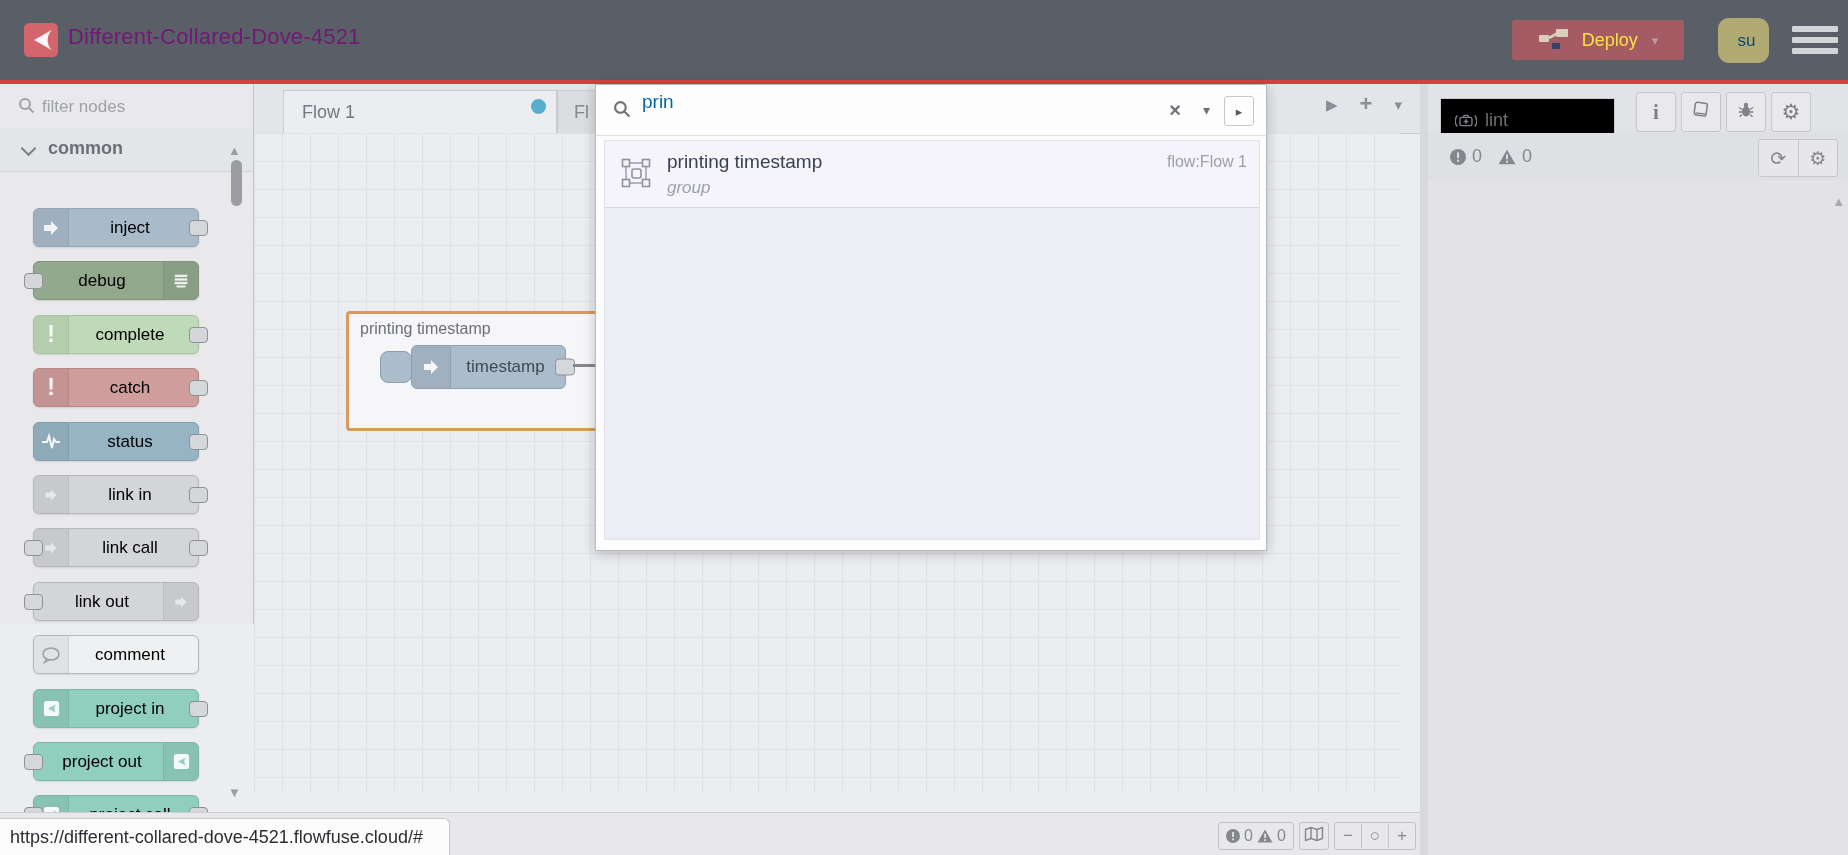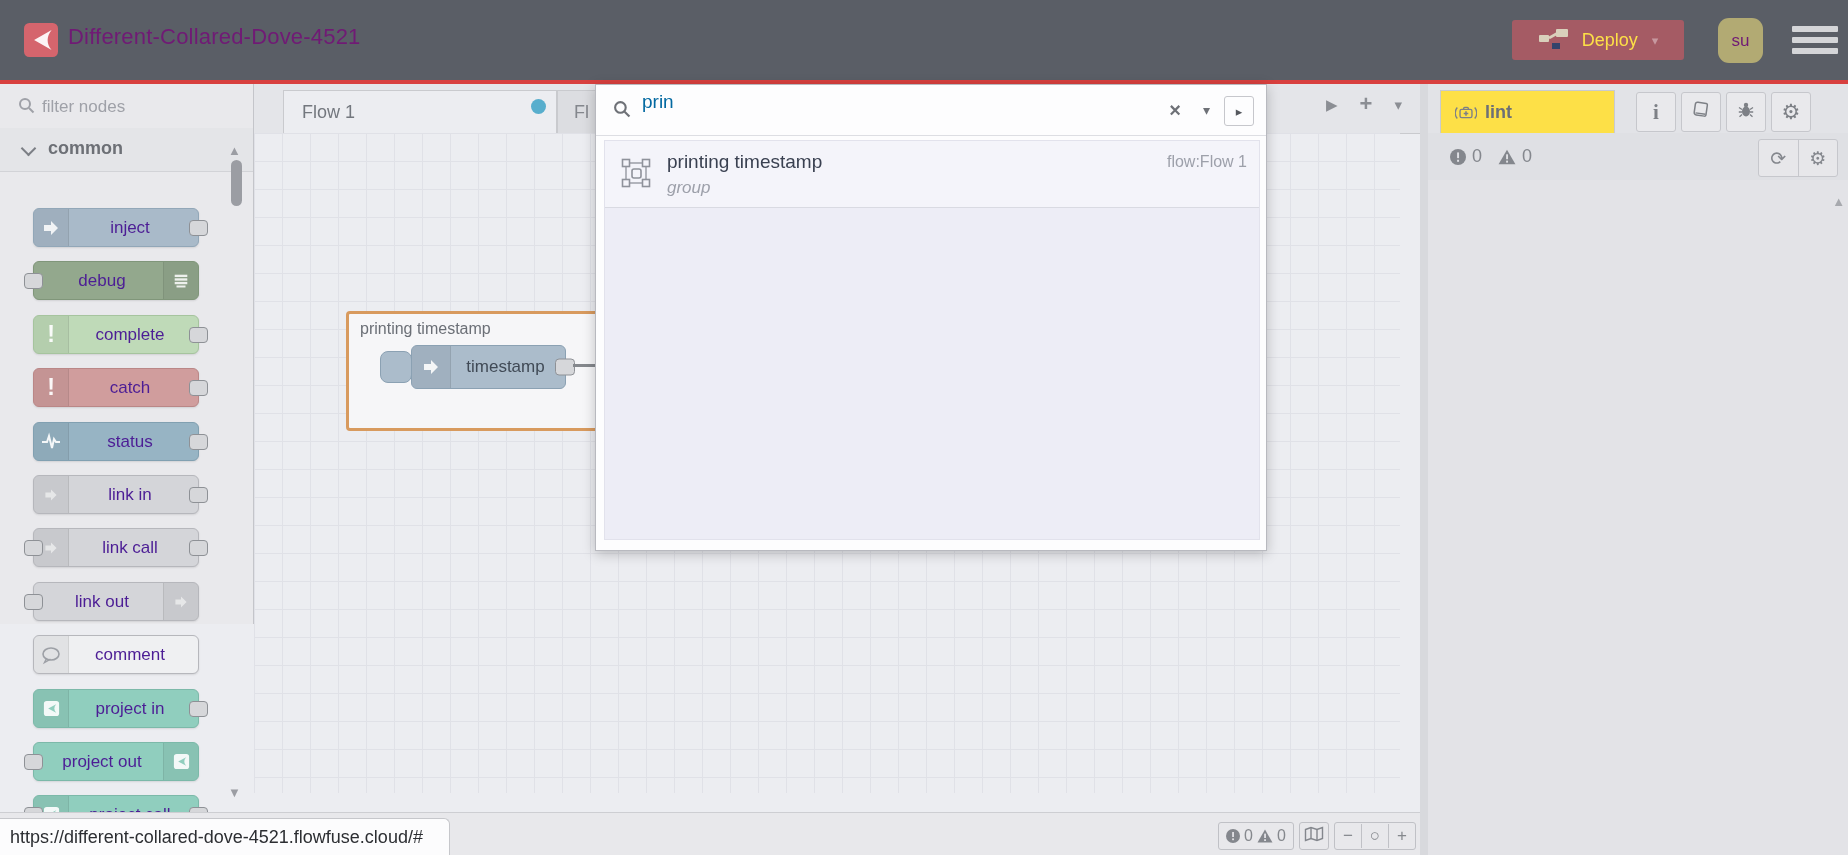--- a/index.html
+++ b/index.html
@@ -11,40 +11,40 @@
   
   #header{left:0;top:0;width:1848px;height:80px;background:#5a5e66;}
   #red-line{left:0;top:80px;width:1848px;height:4px;background:#d8403f;}
   #logo{left:24px;top:23px;width:34px;height:34px;}
   #app-title{left:68px;top:24px;font-size:22px;color:#701a75;letter-spacing:.2px;}
   #deploy-btn{left:1512px;top:20px;width:172px;height:40px;background:#a55b64;border-radius:3px;
       display:flex;align-items:center;justify-content:center;gap:10px;cursor:pointer;}
   #deploy-label{color:#fde047;font-size:18px;}
   #deploy-caret{color:#c7989f;font-size:13px;margin-left:4px;}
   #avatar{left:1718px;top:18px;width:45px;height:45px;border-radius:11px;background:#b2aa73;
-      display:flex;align-items:center;justify-content:center;color:#701a75;font-size:17px;}
+      display:flex;align-items:center;justify-content:center;color:#0c4a6e;font-size:17px;padding-left:6px;}
   #hamburger{left:1792px;top:26px;width:46px;height:28px;display:flex;flex-direction:column;justify-content:space-between;cursor:pointer;}
   #hamburger div{height:6px;background:#d4d5d8;border-radius:1px;}
 
   
   #palette{left:0;top:84px;width:253px;height:540px;background:#e9e9ec;border-right:1px solid #c4c5ca;}
   #filter-row{position:absolute;left:0;top:0;width:253px;height:44px;border-bottom:1px solid #cccdd2;}
   #filter-input{position:absolute;left:40px;top:8px;width:180px;height:28px;border:none;background:transparent;
       outline:none;font-family:inherit;font-size:17px;color:#4b5058;}
   #filter-input::placeholder{color:#9fa1a8;}
   #filter-search-icon{position:absolute;left:18px;top:13px;}
   #cat-common{position:absolute;left:0;top:44px;width:253px;height:43px;background:#e4e5e8;border-bottom:1px solid #d2d3d7;}
   #cat-common .chev{position:absolute;left:23px;top:15px;width:9px;height:9px;border-right:2px solid #7c7f85;border-bottom:2px solid #7c7f85;transform:rotate(45deg);}
   #cat-common .cat-label{position:absolute;left:48px;top:10px;font-size:18px;font-weight:bold;color:#6d7076;}
 
   .pnode{position:absolute;left:33px;width:164px;height:37px;border-radius:6px;border:1px solid;box-shadow:0 1px 2px rgba(0,0,0,.10);cursor:grab;}
   .picon{position:absolute;top:0;bottom:0;width:34px;background:rgba(0,0,0,.055);display:flex;align-items:center;justify-content:center;}
   .picon.left{left:0;border-right:1px solid rgba(0,0,0,.08);border-radius:5px 0 0 5px;}
   .picon.right{right:0;border-left:1px solid rgba(0,0,0,.08);border-radius:0 5px 5px 0;}
-  .plabel{position:absolute;top:0;height:37px;line-height:37px;font-size:17px;color:#4c1d95;text-align:center;}
+  .plabel{position:absolute;top:0;height:37px;line-height:37px;font-size:17px;color:#000000;text-align:center;}
   .plabel.ileft{left:34px;right:6px;} .plabel.iright{left:6px;right:34px;}
   .port{position:absolute;width:17px;height:14px;background:#d6d7da;border:1px solid #8e9196;border-radius:4px;top:50%;transform:translateY(-50%);}
   .port.pin{left:-10px;} .port.pout{right:-10px;}
   .ex{color:rgba(255,255,255,.92);font-weight:bold;font-size:23px;}
 
   
   .sb-arrow{color:#9b9da3;font-size:13px;line-height:13px;}
   #pal-sb-up{left:228px;top:60px;} #pal-sb-thumb{left:231px;top:76px;width:11px;height:46px;background:#9b9da3;border-radius:6px;}
   #pal-sb-down{left:228px;top:702px;}
 
@@ -85,21 +85,21 @@
   #cf-zoom span + span{border-left:1px solid #c0c1c6;}
   .cnt-ico{display:inline-flex;align-items:center;gap:3px;}
 
   #url-bubble{left:0;top:818px;width:449px;height:37px;background:#fcfcfd;border:1px solid #c6c7cb;border-left:none;
      border-bottom:none;border-radius:0 6px 0 0;display:flex;align-items:center;z-index:120;}
   #url-text{margin-left:10px;font-size:18px;color:#2c2e32;}
 
   
   #sidebar{left:1420px;top:84px;width:428px;height:771px;background:#e6e6ea;border-left:8px solid #d8d9dd;}
   #sb-tabbar{position:absolute;left:0;top:0;width:420px;height:49px;background:#e2e3e7;border-bottom:1px solid #c9cace;}
-  #tab-lint{position:absolute;left:12px;top:6px;width:173px;height:43px;background:#fde047;border:1px solid #c9cace;border-bottom:none;font-weight:bold;}
+  #tab-lint{position:absolute;left:12px;top:14px;width:173px;height:43px;background:#000000;border:1px solid #c9cace;border-bottom:none;}
   #tab-lint .tab-label{position:absolute;left:44px;top:11px;font-size:18px;color:#6d7076;}
   #tab-lint svg{position:absolute;left:14px;top:12px;}
   .sq-btn{position:absolute;top:8px;width:38px;height:38px;border:1px solid #c6c7cc;border-radius:3px;background:#e9e9ec;
      display:flex;align-items:center;justify-content:center;color:#7d8086;cursor:pointer;}
   #lint-header{position:absolute;left:0;top:49px;width:420px;height:47px;background:#dfe0e4;border-bottom:1px solid #c6c7cc;
      display:flex;align-items:center;color:#84878d;font-size:18px;}
   #lint-counts{display:flex;align-items:center;gap:6px;margin-left:22px;}
   #lint-actions{position:absolute;right:10px;top:6px;width:78px;height:36px;border:1px solid #c6c7cc;border-radius:3px;
      display:flex;background:#e7e7ea;}
   #lint-actions span{flex:1;display:flex;align-items:center;justify-content:center;font-size:19px;color:#84878d;}

